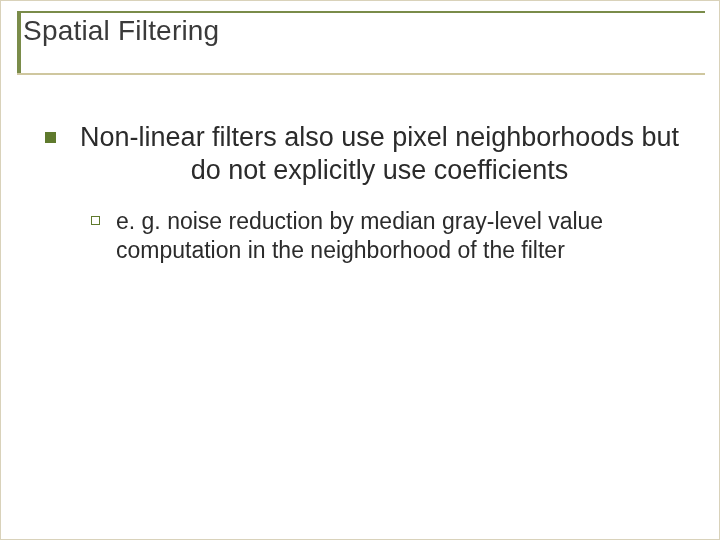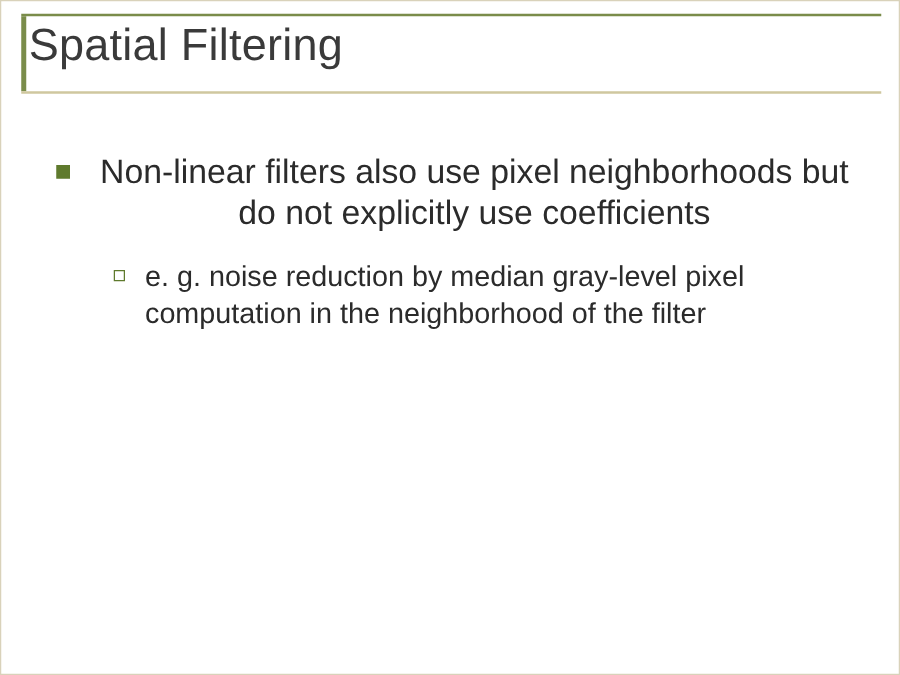--- a/index.html
+++ b/index.html
@@ -16,21 +16,21 @@
     position: relative;
     border: 1px solid #d9d2ba;
   }
   .title-wrap {
     position: absolute;
     left: 16px;
     top: 10px;
     width: 688px;
   }
   .title-text {
-    font-size: 36px;
+    font-size: 28px;
     color: #3a3a3a;
     font-weight: 400;
     letter-spacing: 0.2px;
     padding: 4px 0 10px 6px;
   }
   .title-line-top {
     position: absolute;
     left: 0;
     top: 0;
     width: 688px;
@@ -114,18 +114,18 @@
 
   <div class="body">
 
     <div class="lvl1">
       <span class="bullet-square-solid"></span>
       <span class="lvl1-text">Non-linear filters also use pixel neighborhoods but do not explicitly use coefficients</span>
     </div>
 
     <div class="lvl2-row">
       <span class="bullet-square-outline"></span>
-      <span class="lvl2-text">e. g. noise reduction by median gray-level pixel computation in the neighborhood of the filter</span>
+      <span class="lvl2-text">e. g. noise reduction by median gray-level value computation in the neighborhood of the filter</span>
     </div>
 
   </div>
 
 </div>
 
 </body></html>

